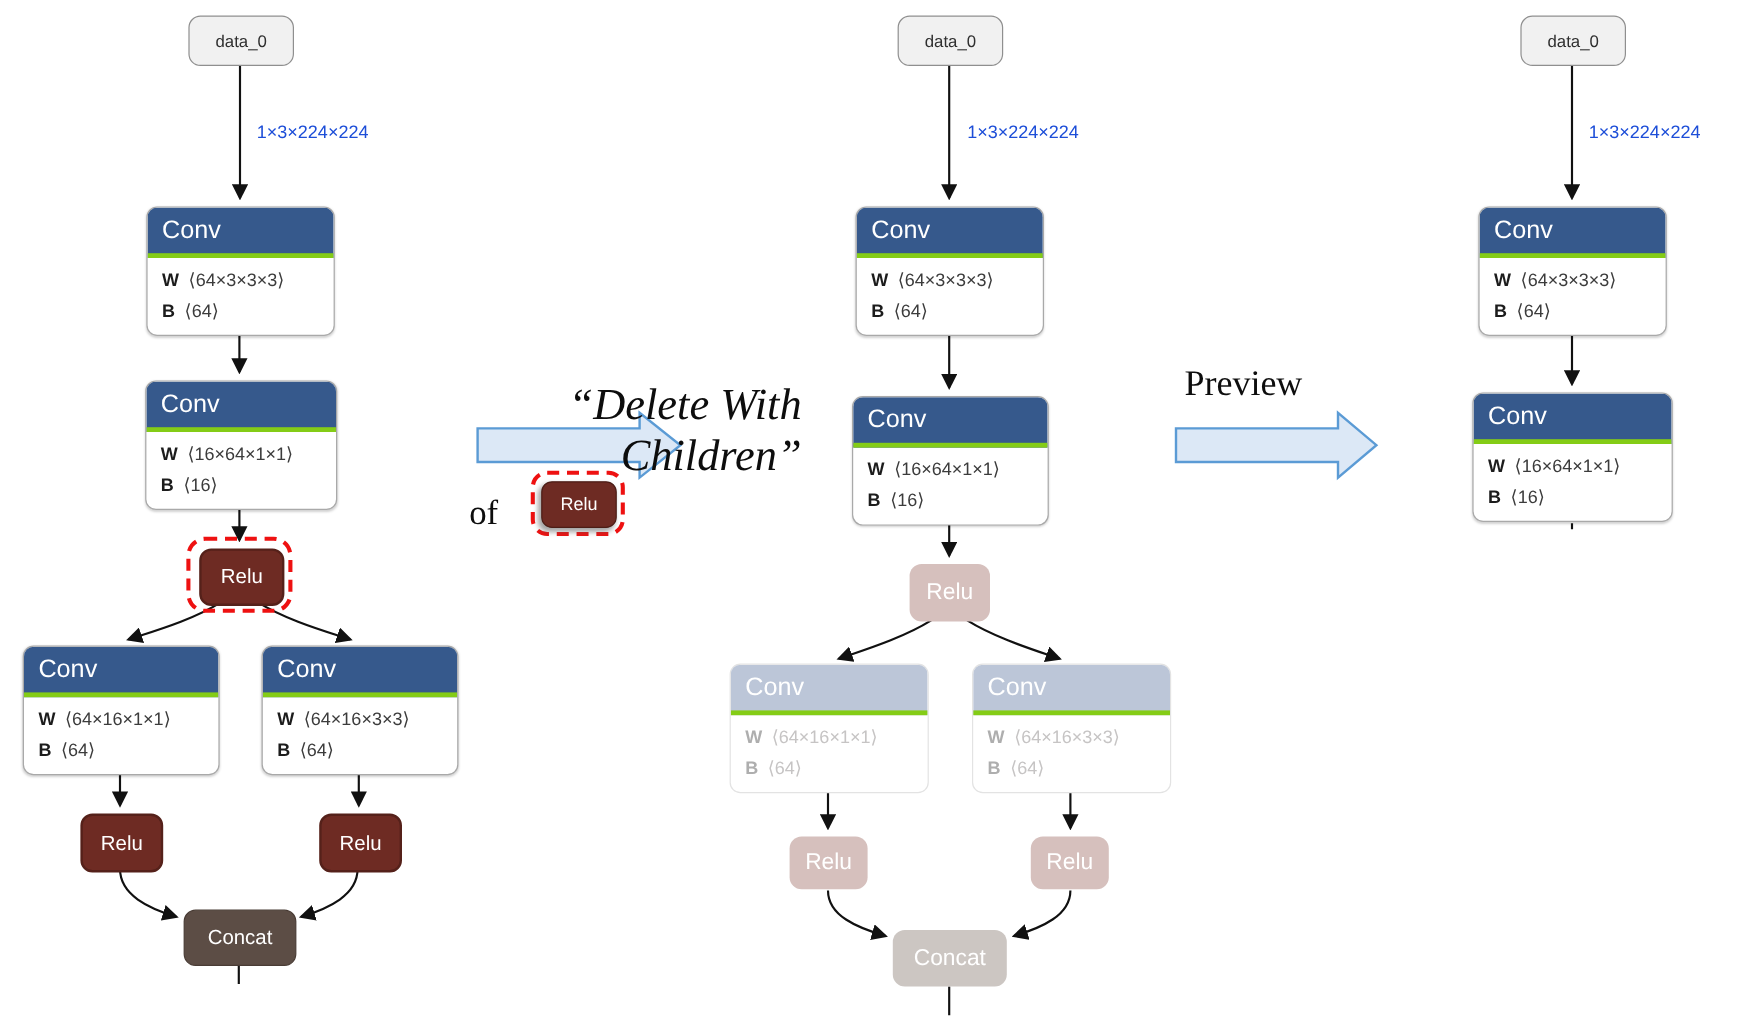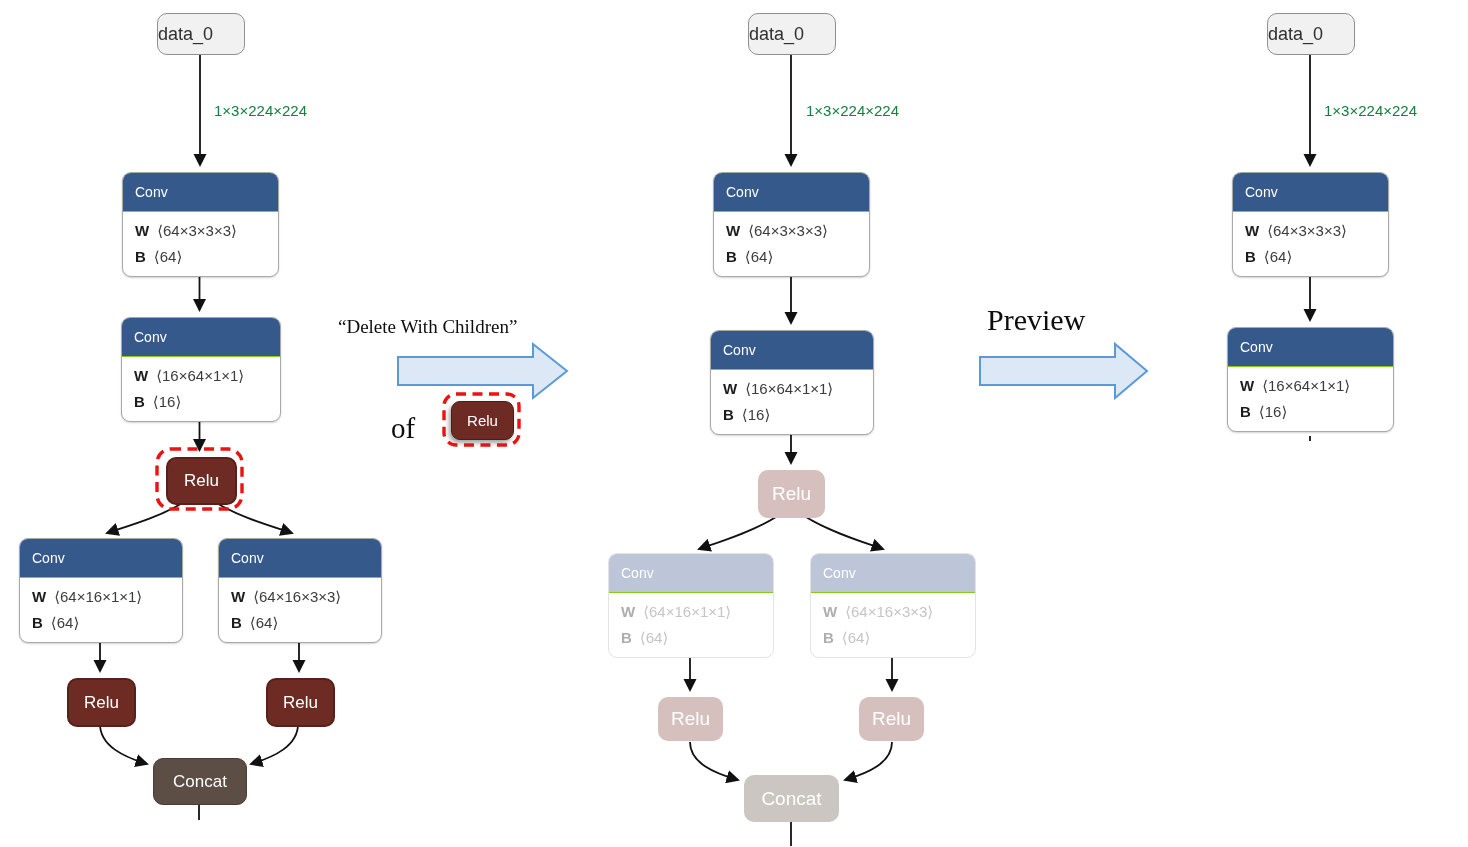--- a/index.html
+++ b/index.html
@@ -2,44 +2,44 @@
 <html><head>
 <meta charset="utf-8">
 <style>
   html,body{margin:0;padding:0;background:#fff;}
   .canvas{position:relative;width:1468px;height:847px;background:#fff;overflow:hidden;
           font-family:"Liberation Sans","DejaVu Sans",sans-serif;}
   .edges{position:absolute;left:0;top:0;pointer-events:none;}
 
   
   .io-node{position:absolute;background:#f1f1f1;border:1.5px solid #8f8f8f;border-radius:10px;
-           display:flex;align-items:center;justify-content:flex-start;font-size:18px;color:#2f2f2f;}
+           display:flex;align-items:center;justify-content:center;font-size:14px;color:#2f2f2f;}
   .conv{position:absolute;background:#fff;border:1px solid #a9a9a9;border-radius:9px;overflow:hidden;
         box-shadow:0 1px 2px rgba(0,0,0,.18);}
   .conv-head{height:38px;display:flex;align-items:center;padding:0 12px;background:#36598c;
-             color:#fff;font-size:14px;border-bottom:1px solid #84cc16;}
+             color:#fff;font-size:21px;border-bottom:4px solid #84cc16;}
   .conv-body{padding:7px 12px 8px;display:flex;flex-direction:column;gap:3px;}
   .pline{font-size:15px;color:#3c3c3c;line-height:23px;display:flex;gap:8px;align-items:baseline;}
   .pkey{font-weight:bold;color:#1c1c1c;}
   .chip{position:absolute;border-radius:10px;color:#fff;display:flex;align-items:center;
         justify-content:center;font-size:17px;}
   .relu{background:#6e2b23;border:2px solid #55211a;}
   .concat{background:#5c4d45;border:1px solid #493c35;}
 
   
   .conv.faded{border-color:#e3e3e3;box-shadow:none;}
   .conv.faded .conv-head{background:#bcc6d8;}
   .conv.faded .pkey{color:#aeaeae;}
   .conv.faded .pline{color:#c6c4c4;}
   .chip.faded-relu{background:#d6c0bd;border:none;font-size:19px;}
   .chip.faded-concat{background:#ccc6c2;border:none;font-size:19px;}
 
   
   .annot{position:absolute;font-family:"Liberation Serif","DejaVu Serif",serif;color:#0d0d0d;}
-  .edge-label{position:absolute;font-size:15px;color:#15803d;}
+  .edge-label{position:absolute;font-size:15px;color:#1d4ed8;}
   .mini-chip{position:absolute;background:#6e2b23;border:1px solid #4c1d16;border-radius:9px;
              color:#fff;display:flex;align-items:center;justify-content:center;font-size:15px;
              box-shadow:-2px 3px 4px rgba(90,90,90,.55);}
 </style>
 </head>
 <body>
 
 <div class="canvas">
 
   <svg class="edges" width="1468" height="847" viewBox="0 0 1468 847">
@@ -146,21 +146,21 @@
             <span class="pval">⟨64⟩</span>
           </div>
       </div>
     </div>
 
     <div class="chip relu" style="left:67px;top:678px;width:65px;height:45px;">Relu</div>
     <div class="chip relu" style="left:266px;top:678px;width:65px;height:45px;">Relu</div>
     <div class="chip concat" style="left:153px;top:758px;width:92px;height:45px;">Concat</div>
   </div>
 
-  <div class="annot" style="left:338px;top:316px;width:330px;text-align:left;font-size:19px;">“Delete With Children”</div>
+  <div class="annot" style="left:338px;top:316px;width:330px;text-align:right;font-size:37px;font-style:italic;">“Delete With Children”</div>
   <div class="annot" style="left:391px;top:401px;font-size:29px;margin-top:11px;">of</div>
   <div class="mini-chip" style="left:451px;top:401px;width:61px;height:37px;">Relu</div>
   <div class="annot" style="left:987px;top:303px;width:128px;font-size:30px;">Preview</div>
 
   <div>
     <div class="io-node" style="left:748px;top:13px;width:86px;height:40px;">
       <span>data_0</span>
     </div>
     <div class="edge-label" style="left:806px;top:102px;">1×3×224×224</div>
 

